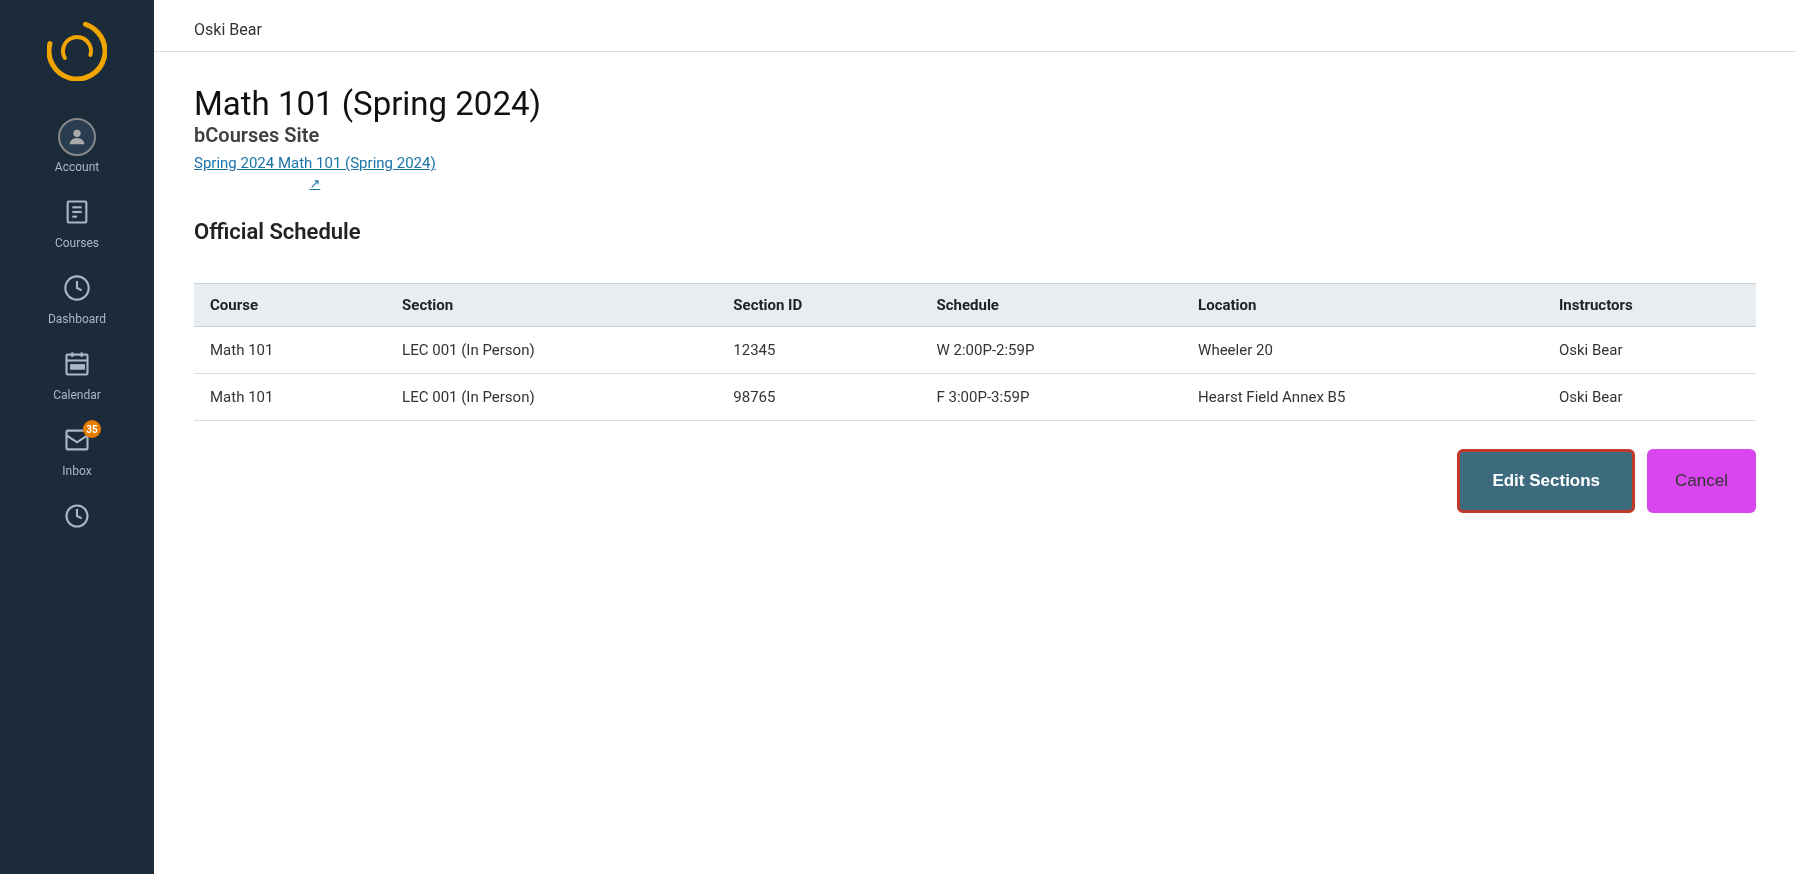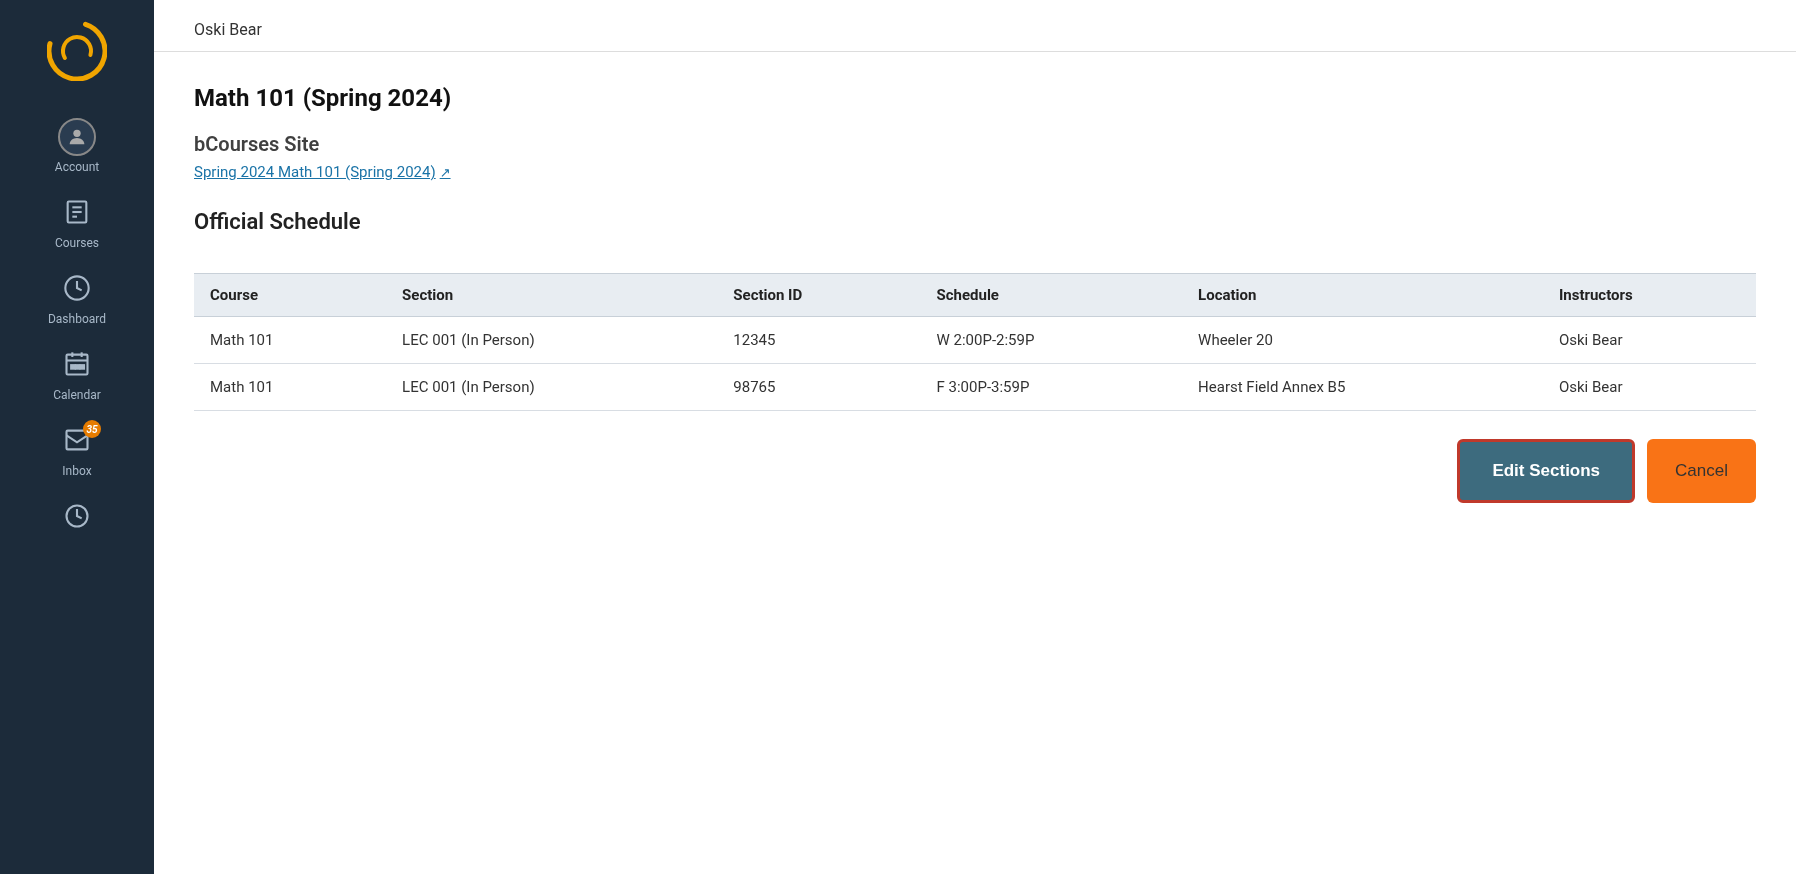--- a/index.html
+++ b/index.html
@@ -57,21 +57,20 @@
       background: #e67c00;
       color: #fff;
       border-radius: 50%;
       font-size: 10px;
       width: 18px;
       height: 18px;
       display: flex;
       align-items: center;
       justify-content: center;
       font-weight: bold;
-      font-style: italic;
     }
 
     
     .main {
       flex: 1;
       background: #fff;
       overflow-y: auto;
       padding: 0;
     }
     .main-header {
@@ -79,40 +78,40 @@
       border-bottom: 1px solid #ddd;
     }
     .main-header .user-name {
       font-size: 16px;
       color: #333;
     }
     .content {
       padding: 32px 40px;
     }
     .page-title {
-      font-size: 24px;
-      font-weight: 700;
+      font-size: 33px;
+      font-weight: 400;
       color: #111;
-      margin-bottom: 20px;
     }
     .section-heading {
       font-size: 20px;
       font-weight: 600;
       color: #404040;
       margin-bottom: 6px;
     }
     .bcourses-link {
       color: #1a73a7;
       text-decoration: underline;
       font-size: 15px;
       display: inline-flex;
       align-items: center;
       gap: 4px;
       cursor: pointer;
       margin-bottom: 28px;
+      flex-direction: column;
     }
     .bcourses-link .ext-icon {
       font-size: 13px;
     }
     .official-sections-title {
       font-size: 22px;
       font-weight: 600;
       color: #222;
       margin-bottom: 16px;
     }
@@ -160,21 +159,21 @@
       color: #fff;
       border: 3px solid #c0392b;
       border-radius: 6px;
       padding: 14px 32px;
       font-size: 17px;
       font-weight: 600;
       cursor: pointer;
       outline: none;
     }
     .btn-cancel {
-      background: #f97316;
+      background: #d946ef;
       color: #333;
       border: none;
       border-radius: 6px;
       padding: 22px 28px;
       font-size: 17px;
       font-weight: 500;
       cursor: pointer;
     }
 
     

